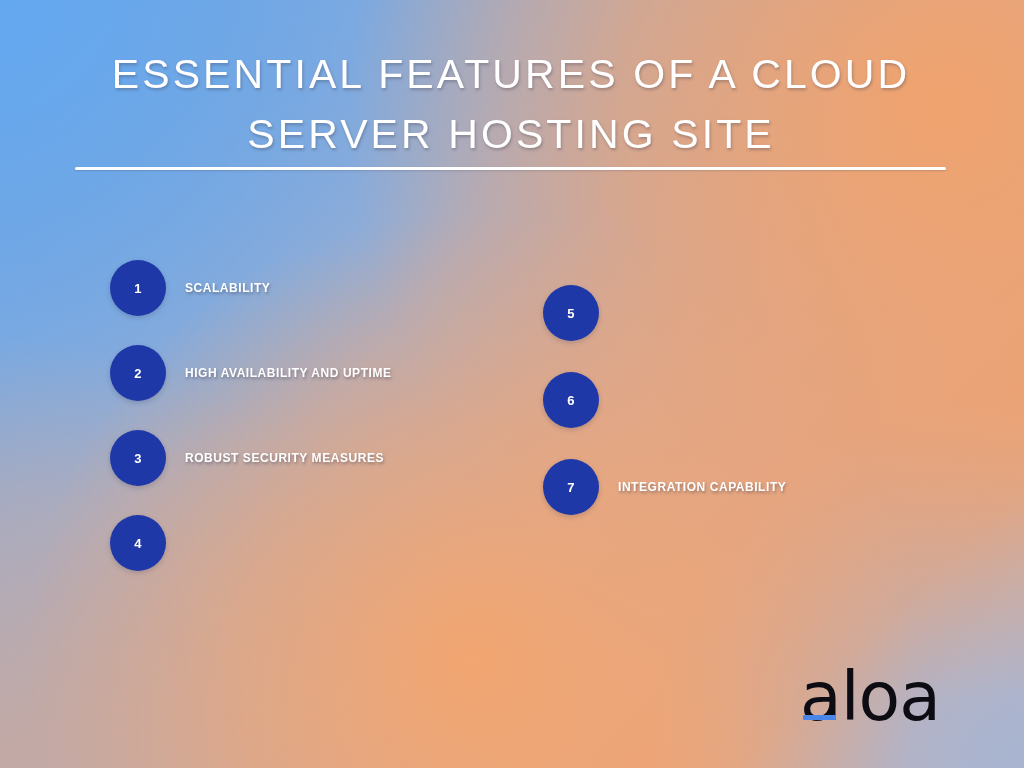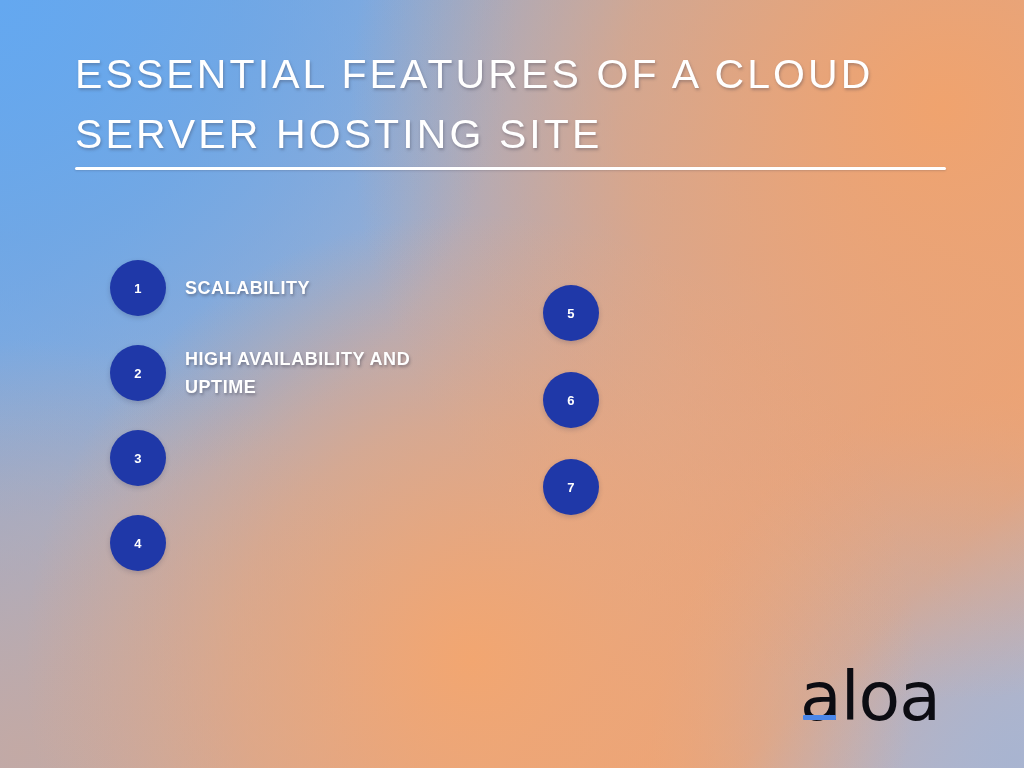--- a/index.html
+++ b/index.html
@@ -38,21 +38,21 @@
       
       linear-gradient(135deg, #6fa7ea 0%, #9aaed2 34%, #c9a9a8 60%, #e9a27a 84%, #b9bcd4 100%);
   }
 
   
   .title-block {
     position: absolute;
     left: 75px;
     top: 44px;
     width: 872px;
-    text-align: left;
+    text-align: center;
   }
 
   .deck-title {
     font-family: "Liberation Sans", sans-serif;
     font-size: 41px;
     font-weight: 300;
     line-height: 60px;
     letter-spacing: 3.1px;
     color: #ffffff;
     text-shadow: 1px 2px 3px rgba(60,60,75,0.34);
@@ -100,21 +100,21 @@
     color: #ffffff;
     font-size: 13px;
     font-weight: 700;
     letter-spacing: 0.3px;
     box-shadow: 0 2px 5px rgba(40,45,80,0.22);
   }
 
   .feature-label {
     margin-left: 19px;
     color: #ffffff;
-    font-size: 18px;
+    font-size: 12px;
     font-weight: 700;
     line-height: 28px;
     letter-spacing: 0.55px;
     text-shadow: 1px 2px 3px rgba(60,60,75,0.45);
     max-width: 300px;
   }
 
   .col-right .feature-label { max-width: 290px; }
 
   
@@ -169,20 +169,21 @@
       <div class="badge">
         <span>2</span>
       </div>
       <div class="feature-label">HIGH AVAILABILITY AND UPTIME</div>
     </div>
 
     <div class="feature">
       <div class="badge">
         <span>3</span>
       </div>
+      <div class="feature-label">ROBUST SECURITY MEASURES</div>
     </div>
 
     <div class="feature">
       <div class="badge">
         <span>4</span>
       </div>
     </div>
 
   </div>
 
@@ -197,20 +198,21 @@
     <div class="feature">
       <div class="badge">
         <span>6</span>
       </div>
     </div>
 
     <div class="feature">
       <div class="badge">
         <span>7</span>
       </div>
+      <div class="feature-label">INTEGRATION CAPABILITY</div>
     </div>
 
   </div>
 
   <div class="logo">
     <div class="logo-word">aloa</div>
     <div class="logo-underline"></div>
   </div>
 
 </div>

